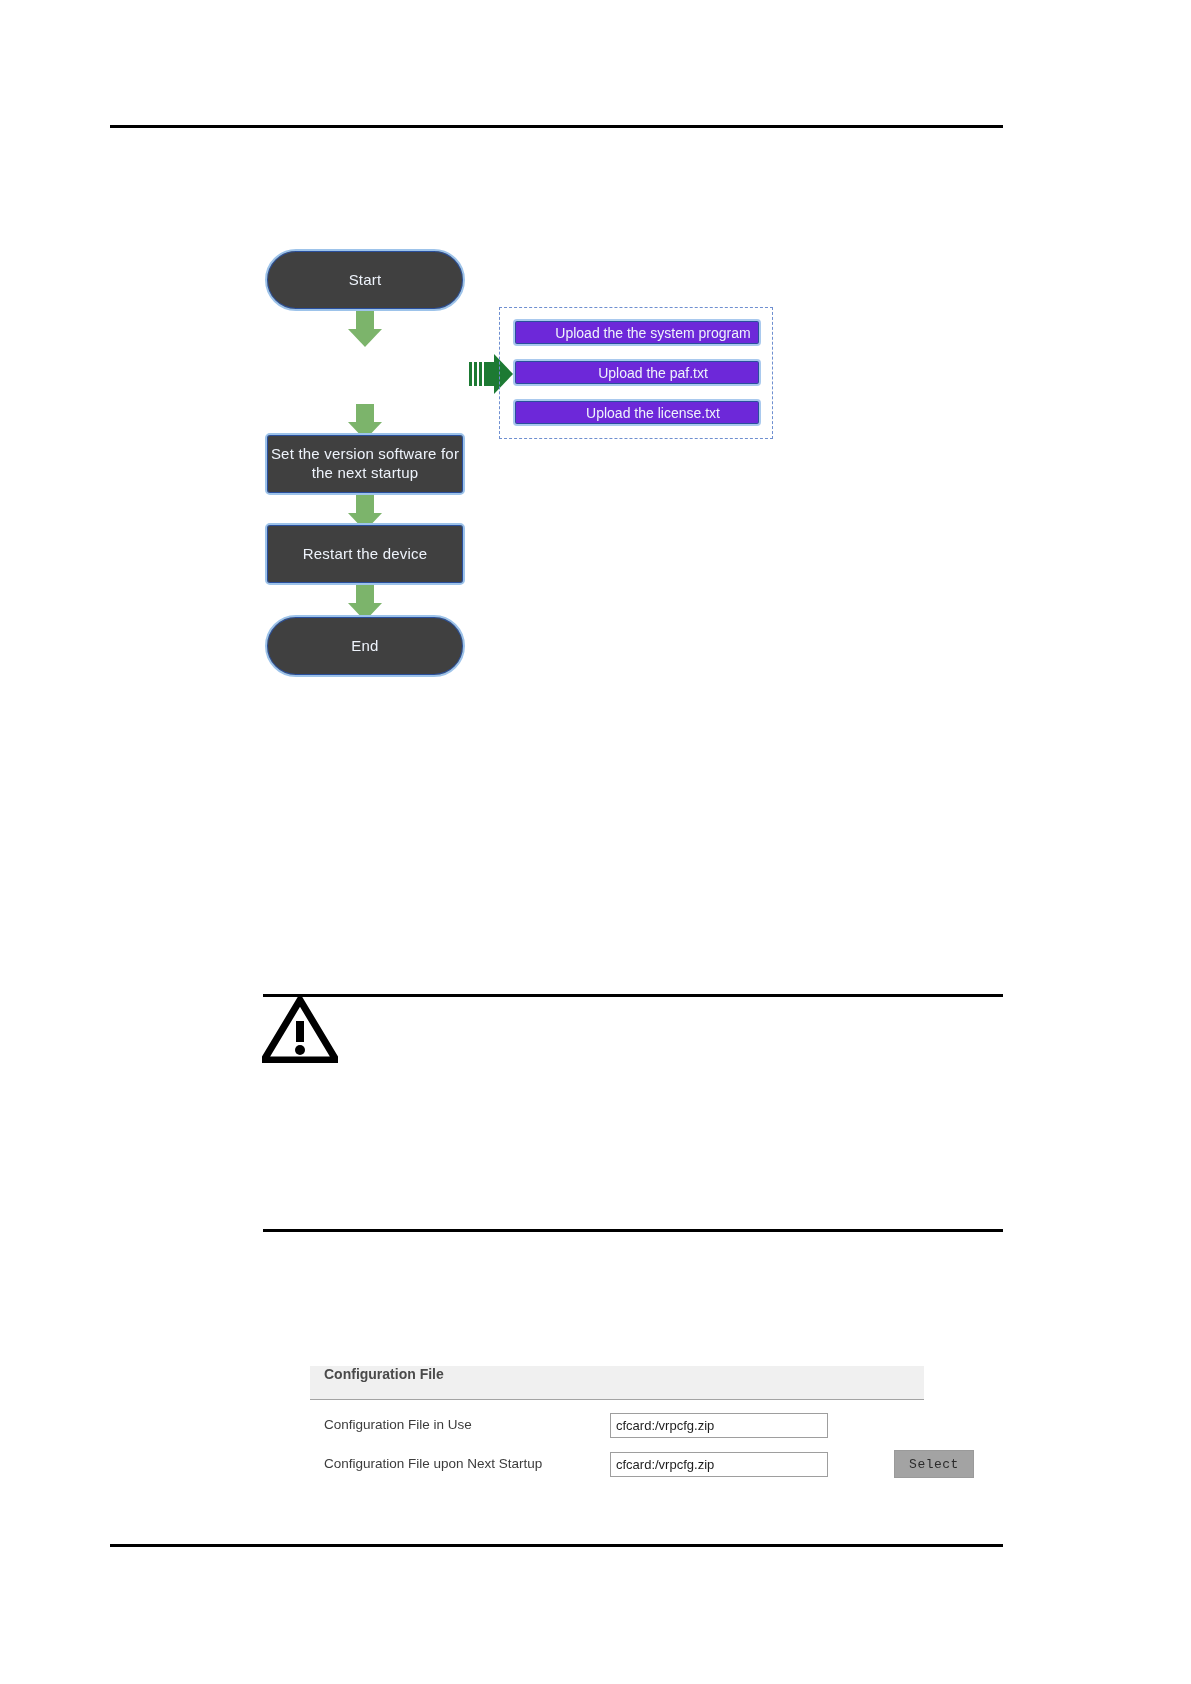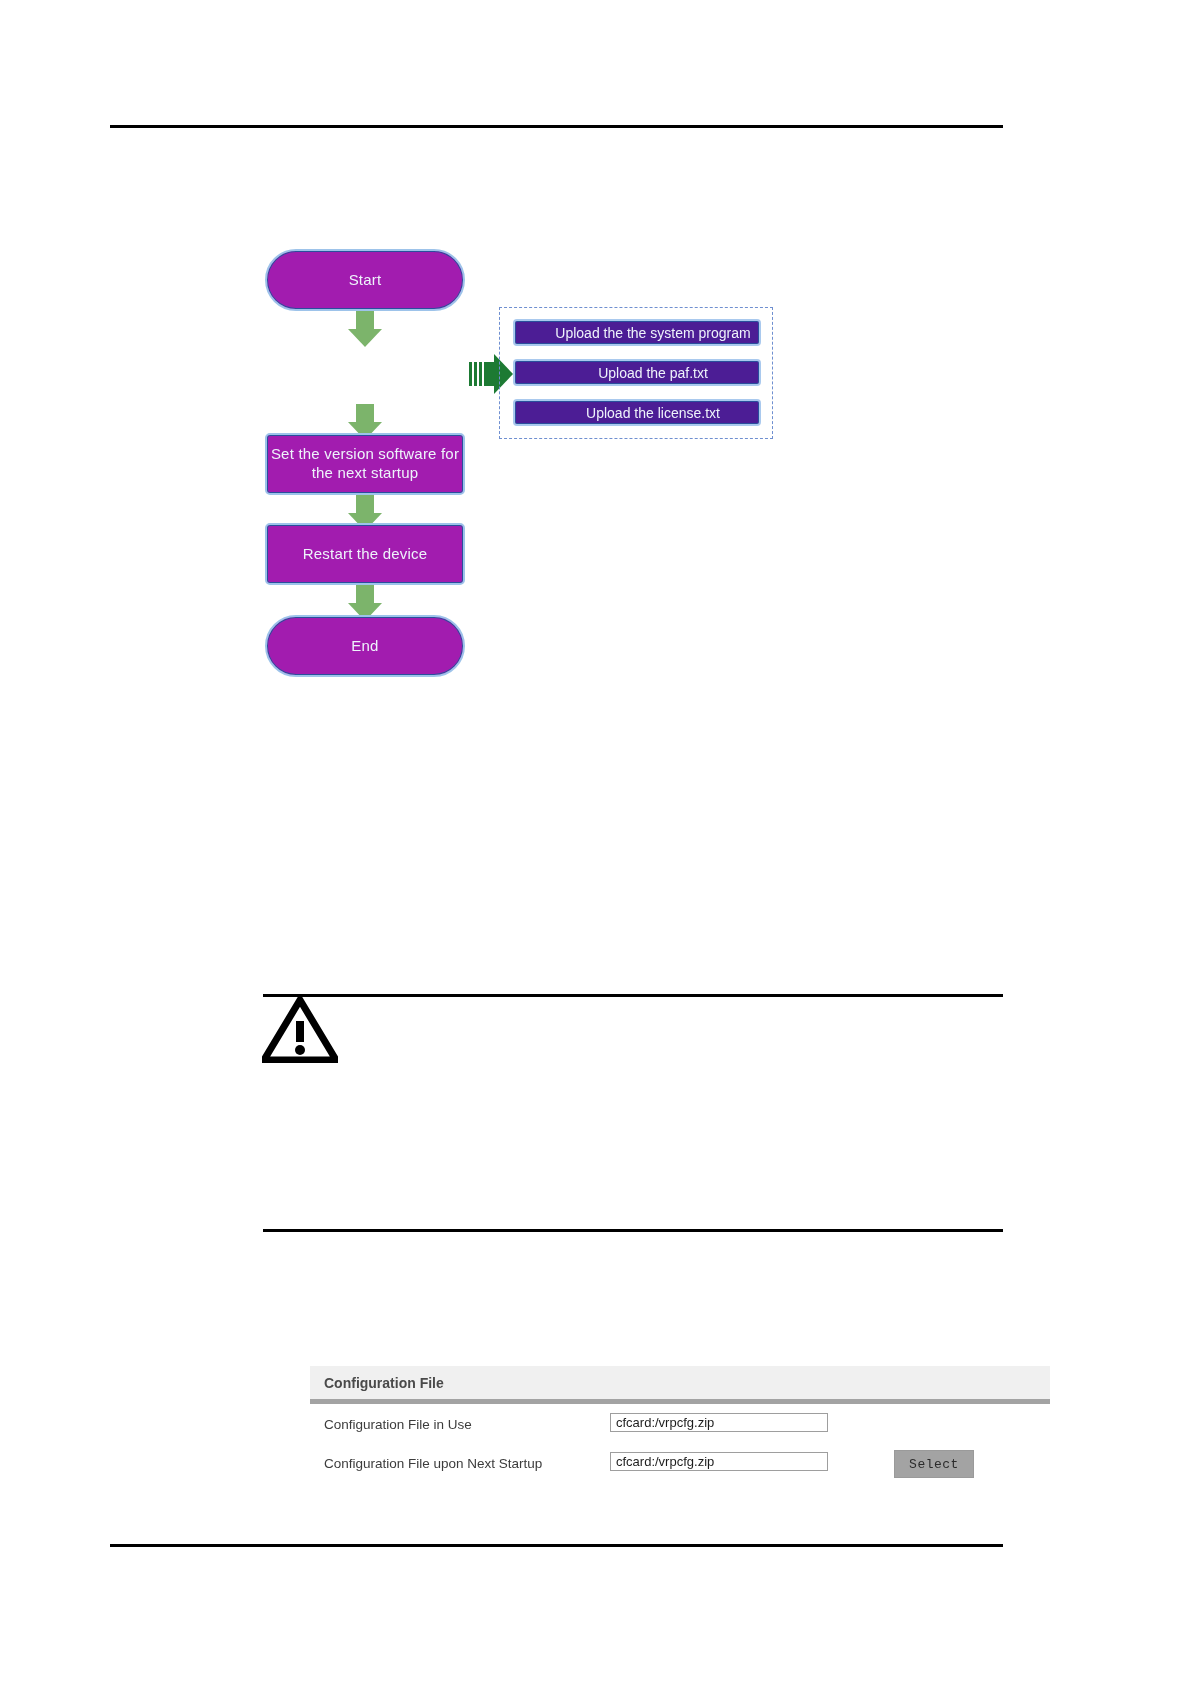--- a/index.html
+++ b/index.html
@@ -41,21 +41,21 @@
     position: absolute;
     left: 255px;
     top: 235px;
     width: 540px;
     height: 460px;
   }
 
   .fc-node {
     position: absolute;
     box-sizing: border-box;
-    background: #a21caf;
+    background: #404040;
     border: 2px solid #9dc3ea;
     box-shadow: 0 0 0 1px #2a4f9c inset;
     color: #eef3fb;
     display: flex;
     align-items: center;
     justify-content: center;
     text-align: center;
     font-size: 15px;
     line-height: 1.25;
     letter-spacing: .2px;
@@ -137,21 +137,21 @@
     height: 132px;
     box-sizing: border-box;
     border: 1px dashed #6f8fd0;
   }
   .fc-sub {
     position: absolute;
     left: 13px;
     width: 248px;
     height: 27px;
     box-sizing: border-box;
-    background: #4c1d95;
+    background: #6d28d9;
     border: 2px solid #a9c9ee;
     box-shadow: 0 0 0 1px #2a4f9c inset;
     border-radius: 4px;
     color: #eef3fb;
     display: flex;
     align-items: center;
     justify-content: center;
     font-size: 14px;
     white-space: nowrap;
     padding-left: 32px;
@@ -173,26 +173,26 @@
   #config-panel {
     position: absolute;
     left: 310px;
     top: 1366px;
     width: 690px;
     height: 128px;
   }
   #config-header {
     position: absolute;
     left: 0; top: 0;
-    width: 740px;
+    width: 614px;
     height: 33px;
     background: #f0f0f0;
-    border-bottom: 5px solid #a3a3a3;
+    border-bottom: 1px solid #a3a3a3;
     display: flex;
-    align-items: center;
+    align-items: flex-start;
   }
   #config-header-title {
     margin-left: 14px;
     font-size: 14px;
     font-weight: bold;
     color: #4a4a4a;
   }
   .config-row {
     position: absolute;
     left: 0;
@@ -208,21 +208,21 @@
     top: 4px;
     font-size: 13.5px;
     color: #3c3c3c;
     white-space: nowrap;
   }
   .config-input {
     position: absolute;
     left: 300px;
     top: 0;
     width: 218px;
-    height: 19px;
+    height: 25px;
     box-sizing: border-box;
     background: #ffffff;
     border: 1px solid #9e9e9e;
     font-family: "Liberation Sans", sans-serif;
     font-size: 13px;
     color: #1d1d1d;
     padding: 0 5px;
     outline: none;
   }
   #config-select-button {

